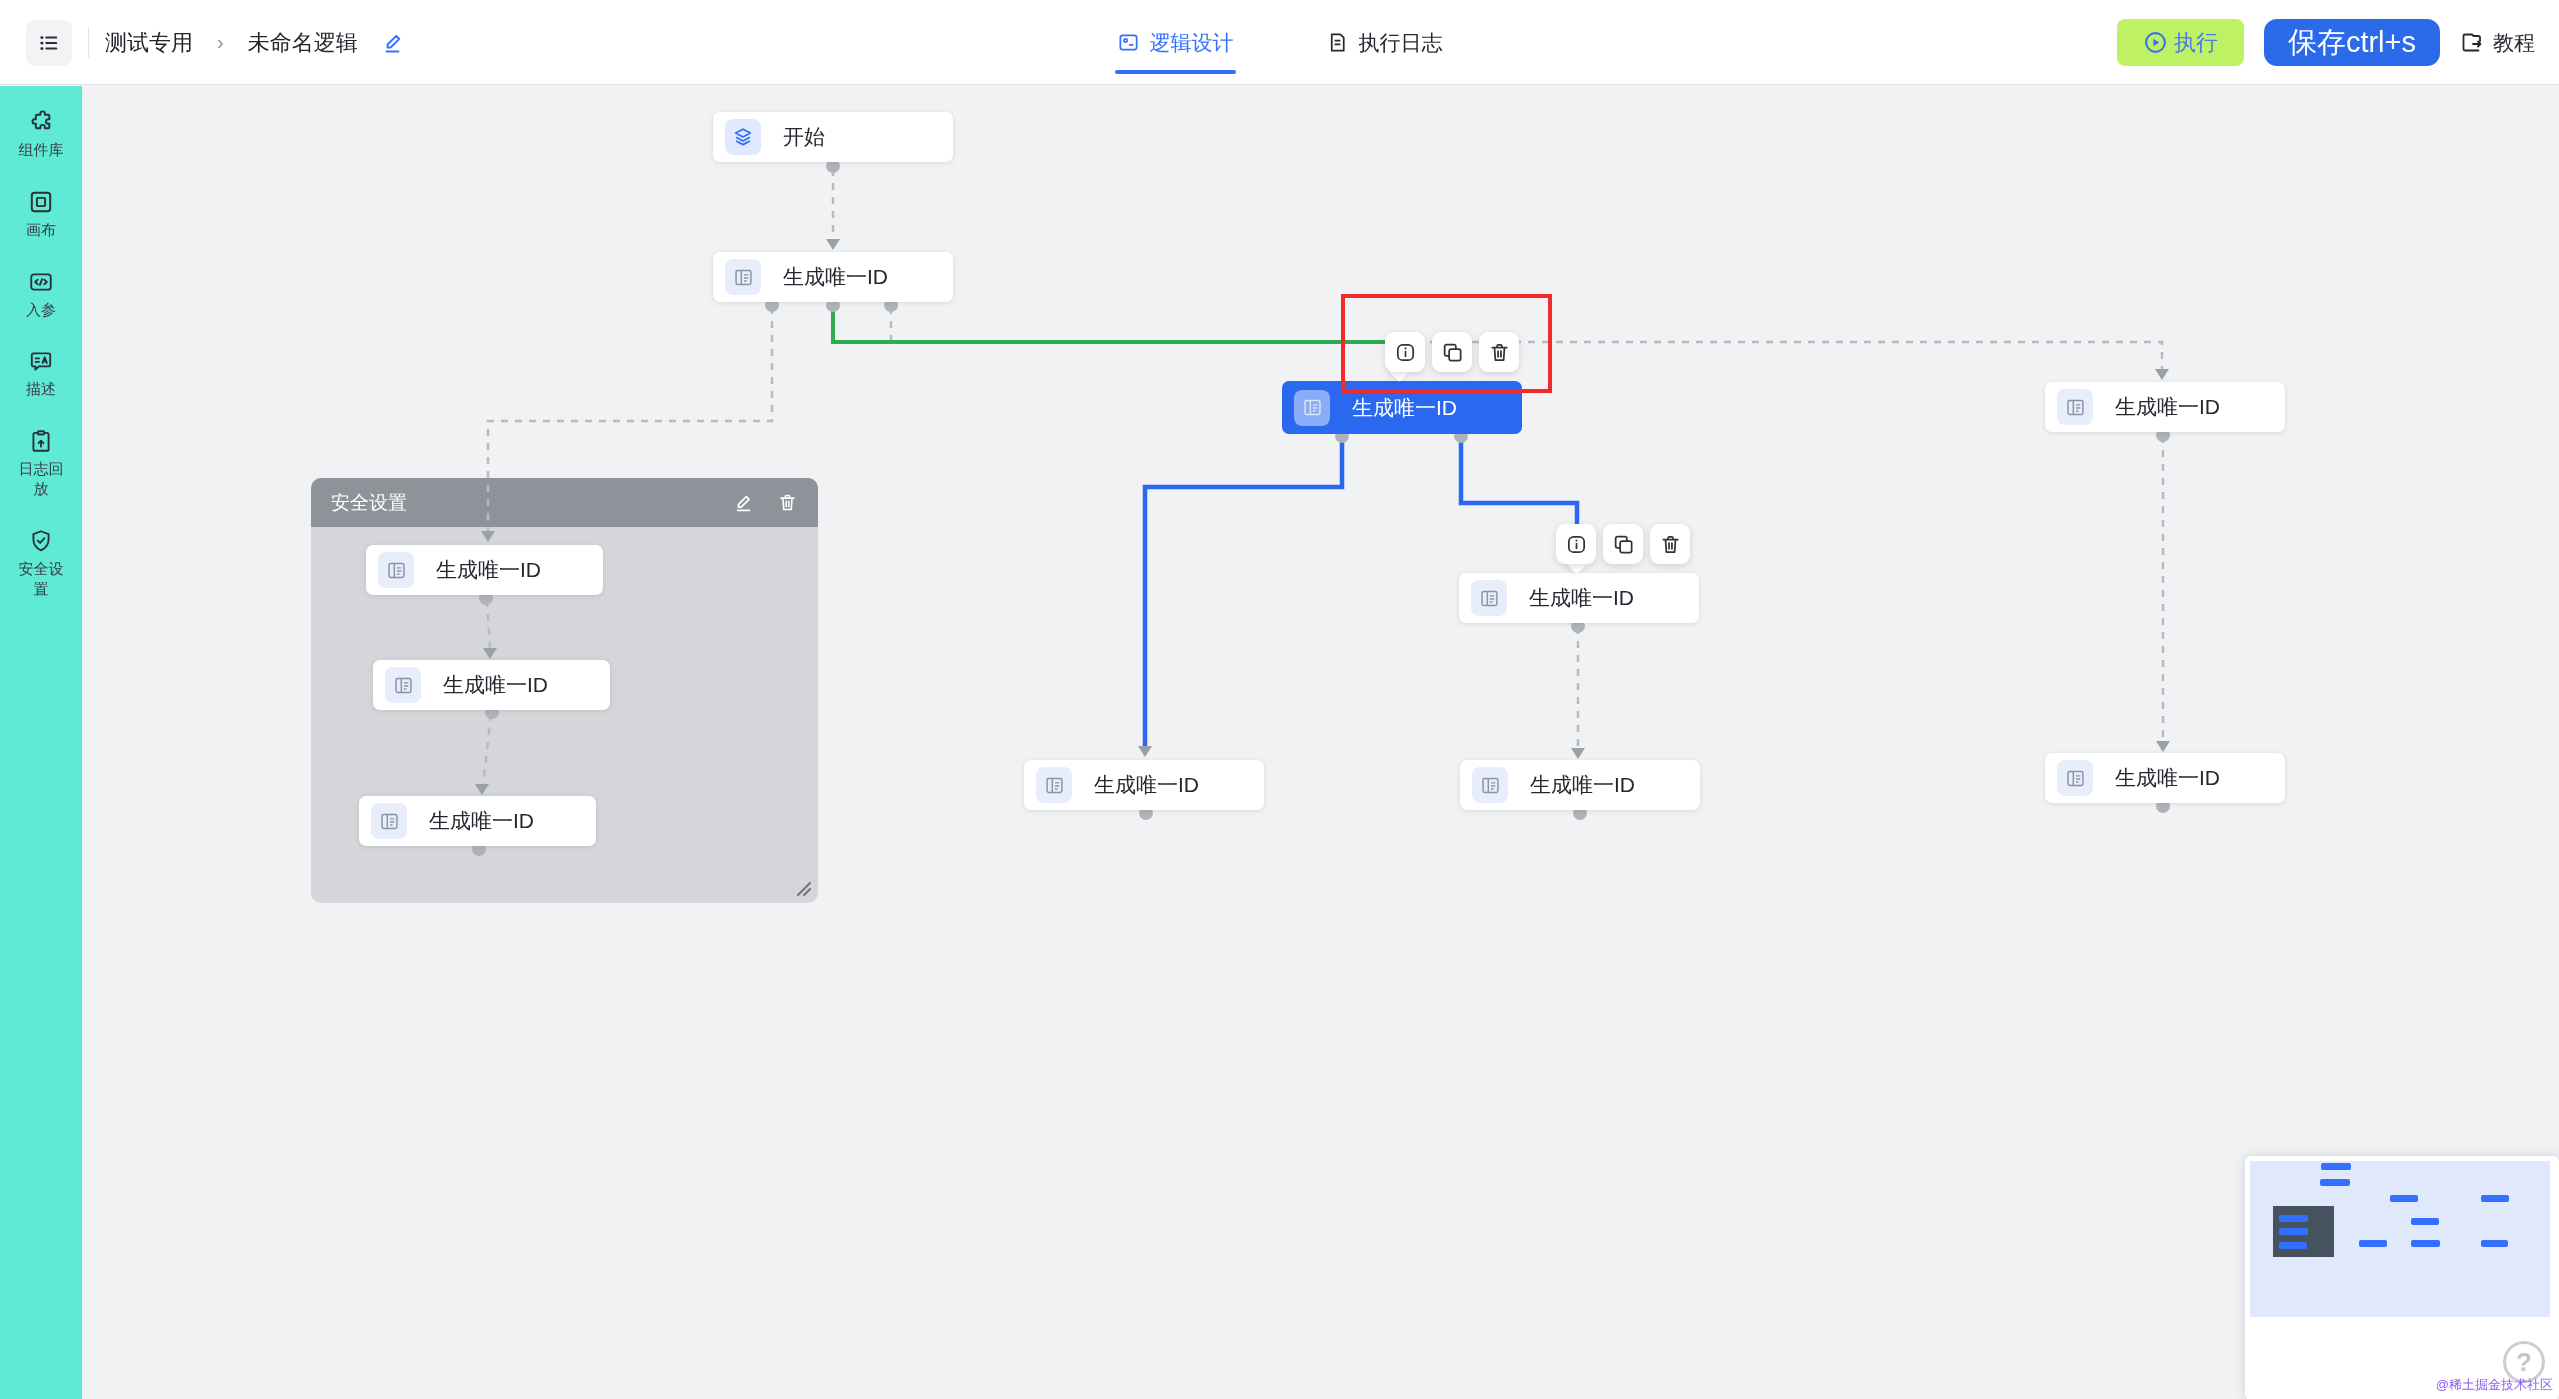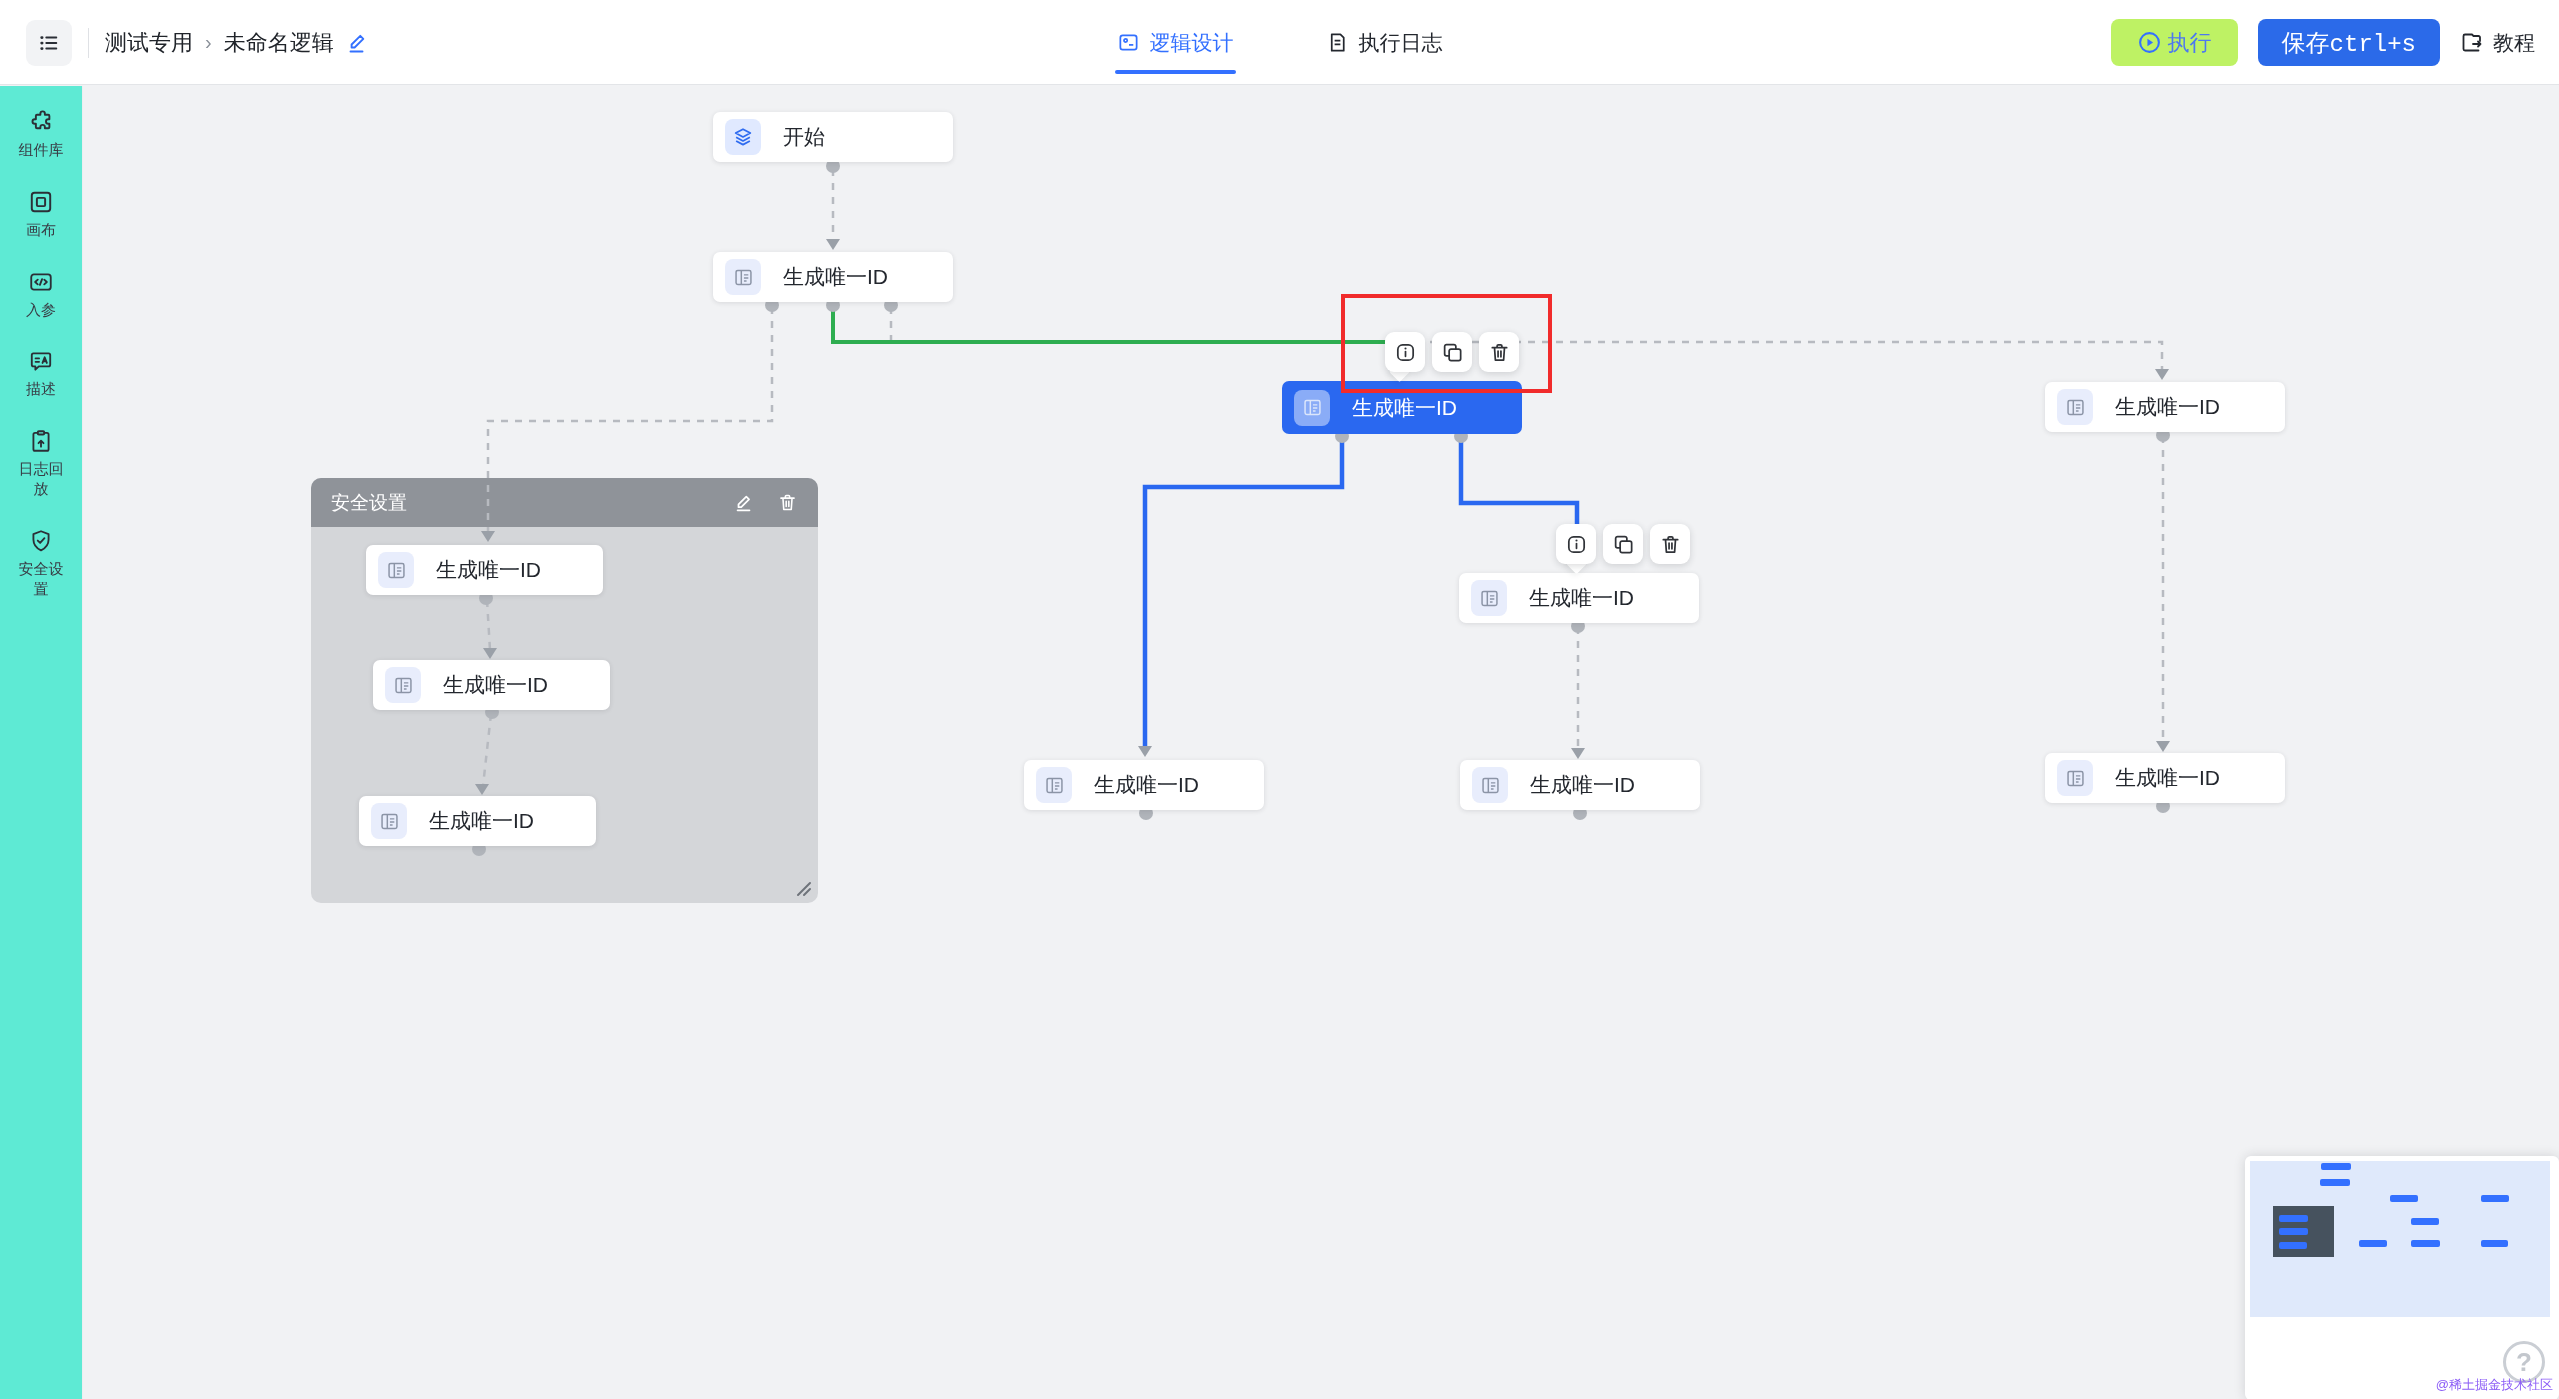--- a/index.html
+++ b/index.html
@@ -5,32 +5,32 @@
   * { margin:0; padding:0; box-sizing:border-box; }
   html,body { width:2559px; height:1399px; overflow:hidden; }
   body { font-family:"Liberation Sans","DejaVu Sans",sans-serif; background:#f1f2f4; color:#20242a; position:relative; }
 
   
   .header { position:absolute; top:0; left:0; width:2559px; height:85px; background:#fff;
             border-bottom:1px solid #e3e5e8; z-index:50; }
   .hdr-left { position:absolute; left:26px; top:0; height:85px; display:flex; align-items:center; gap:16px; }
   .menu-btn { width:46px; height:46px; border-radius:9px; background:#f2f3f5; display:flex; align-items:center; justify-content:center; cursor:pointer; }
   .hdr-divider { width:1px; height:30px; background:#dfe1e5; }
-  .crumb { display:flex; align-items:center; gap:12px; font-size:22px; color:#20242a; }
+  .crumb { display:flex; align-items:center; gap:24px; font-size:22px; color:#20242a; }
   .crumb .sep { color:#8a9099; font-size:20px; }
   .edit-ic { display:flex; align-items:center; cursor:pointer; }
   .tabs { position:absolute; left:50%; transform:translateX(-50%); top:0; height:85px; display:flex; gap:92px;font-family:Liberation Mono, monospace; }
   .tab { position:relative; height:85px; display:flex; align-items:center; gap:10px; font-size:21px; color:#23272e; cursor:pointer; }
   .tab.active { color:#3370ff; }
   .tab.active::after { content:""; position:absolute; left:-2px; right:-2px; bottom:11px; height:4px; border-radius:2px; background:#3370ff; }
   .hdr-right { position:absolute; right:24px; top:0; height:85px; display:flex; align-items:center; gap:20px; }
   .btn-run { height:47px; padding:10px 26px; border-radius:8px; background:#bef264; color:#4c78f0;
              display:flex; align-items:center; gap:6px; font-size:22px; cursor:pointer; }
-  .btn-save { height:47px; padding:0 24px; border-radius:8px; background:#2b6ae9; color:#fff;
-              display:flex; align-items:center; font-size:24px; cursor:pointer;font-family:Liberation Mono, monospace; }
+  .btn-save { height:47px; padding:0 24px; border-radius:13px; background:#2b6ae9; color:#fff;
+              display:flex; align-items:center; font-size:29px; cursor:pointer; }
   .btn-tut { display:flex; align-items:center; gap:9px; font-size:21px; color:#23272e; cursor:pointer; }
 
   
   .sidebar { position:absolute; left:0; top:86px; width:83px; height:1313px; background:#5eead4;
              border-right:1px solid #eceef0; z-index:40; display:flex; flex-direction:column;
              align-items:center; padding-top:22px; gap:29px; }
   .side-item { display:flex; flex-direction:column; align-items:center; gap:5px; cursor:pointer; }
   .side-label { width:48px; text-align:center; word-break:break-all; font-size:15px; line-height:1.32; color:#383d45; }
 
   

